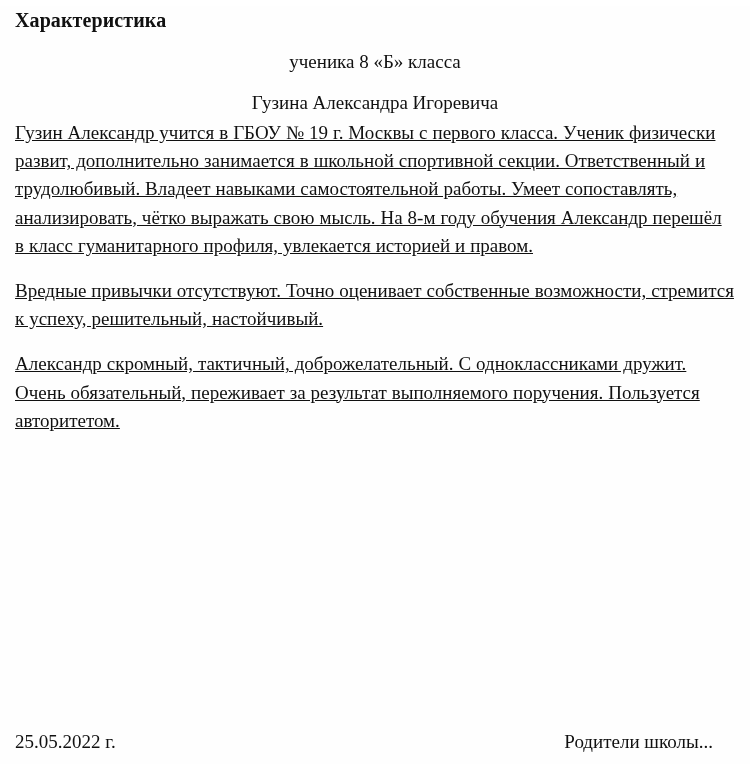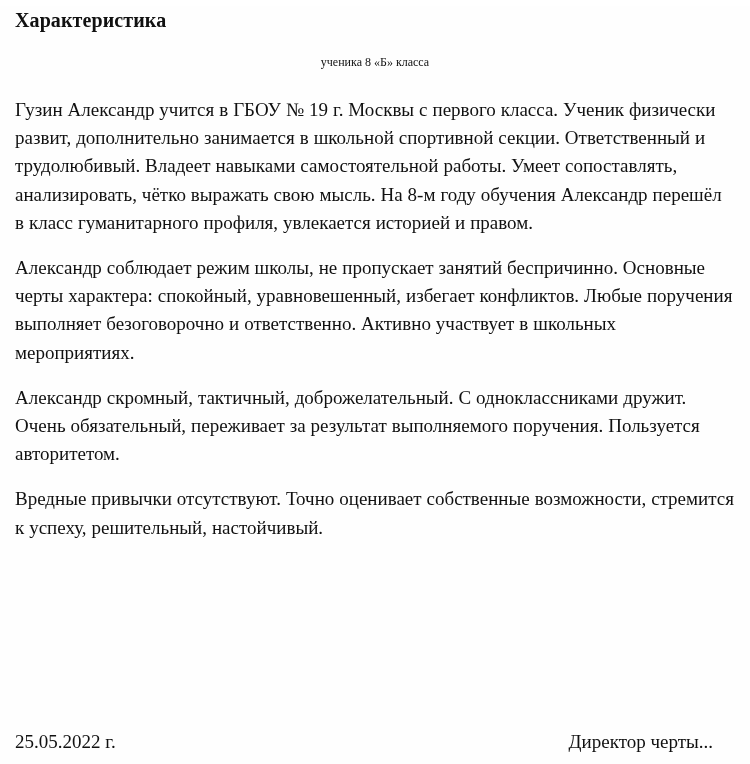--- a/index.html
+++ b/index.html
@@ -31,31 +31,32 @@
     font-weight: bold;
     font-size: 20px;
     line-height: 28px;
     margin: 6px 0 0 0;
     letter-spacing: 0.1px;
   }
 
   .doc-subtitle {
     text-align: center;
     font-weight: normal;
-    font-size: 12px;
+    font-size: 19px;
     line-height: 28px;
     margin: 14px 0 0 0;
   }
 
   .doc-subtitle.second {
     margin-top: 13px;
   }
 
   .body-block {
-    margin-top: 20px;
+    margin-top: 2px;
+    text-decoration: underline;
   }
 
   .para {
     font-size: 19px;
     line-height: 28.2px;
     text-align: left;
     margin: 0 0 17px 0;
     word-spacing: 0.2px;
   }
 
@@ -88,26 +89,26 @@
 </style>
 </head>
 <body>
 
 <div class="page">
 
   <h1 class="doc-title">Характеристика</h1>
 
   <p class="doc-subtitle">ученика 8 «Б» класса</p>
 
+  <p class="doc-subtitle second">Гузина Александра Игоревича</p>
 
   <div class="body-block">
     <p class="para">Гузин Александр учится в ГБОУ № 19 г. Москвы с первого класса. Ученик физически развит, дополнительно занимается в школьной спортивной секции. Ответственный и трудолюбивый. Владеет навыками самостоятельной работы. Умеет сопоставлять, анализировать, чётко выражать свою мысль. На 8-м году обучения Александр перешёл в класс гуманитарного профиля, увлекается историей и правом.</p>
-    <p class="para">Александр соблюдает режим школы, не пропускает занятий беспричинно. Основные черты характера: спокойный, уравновешенный, избегает конфликтов. Любые поручения выполняет безоговорочно и ответственно. Активно участвует в школьных мероприятиях.</p>
+    <p class="para">Вредные привычки отсутствуют. Точно оценивает собственные возможности, стремится к успеху, решительный, настойчивый.</p>
     <p class="para">Александр скромный, тактичный, доброжелательный. С одноклассниками дружит. Очень обязательный, переживает за результат выполняемого поручения. Пользуется авторитетом.</p>
-    <p class="para">Вредные привычки отсутствуют. Точно оценивает собственные возможности, стремится к успеху, решительный, настойчивый.</p>
   </div>
 
   <div class="footer">
     <span class="footer-date">25.05.2022 г.</span>
-    <span class="footer-signature">Директор черты...</span>
+    <span class="footer-signature">Родители школы...</span>
   </div>
 
 </div>
 
 </body></html>

